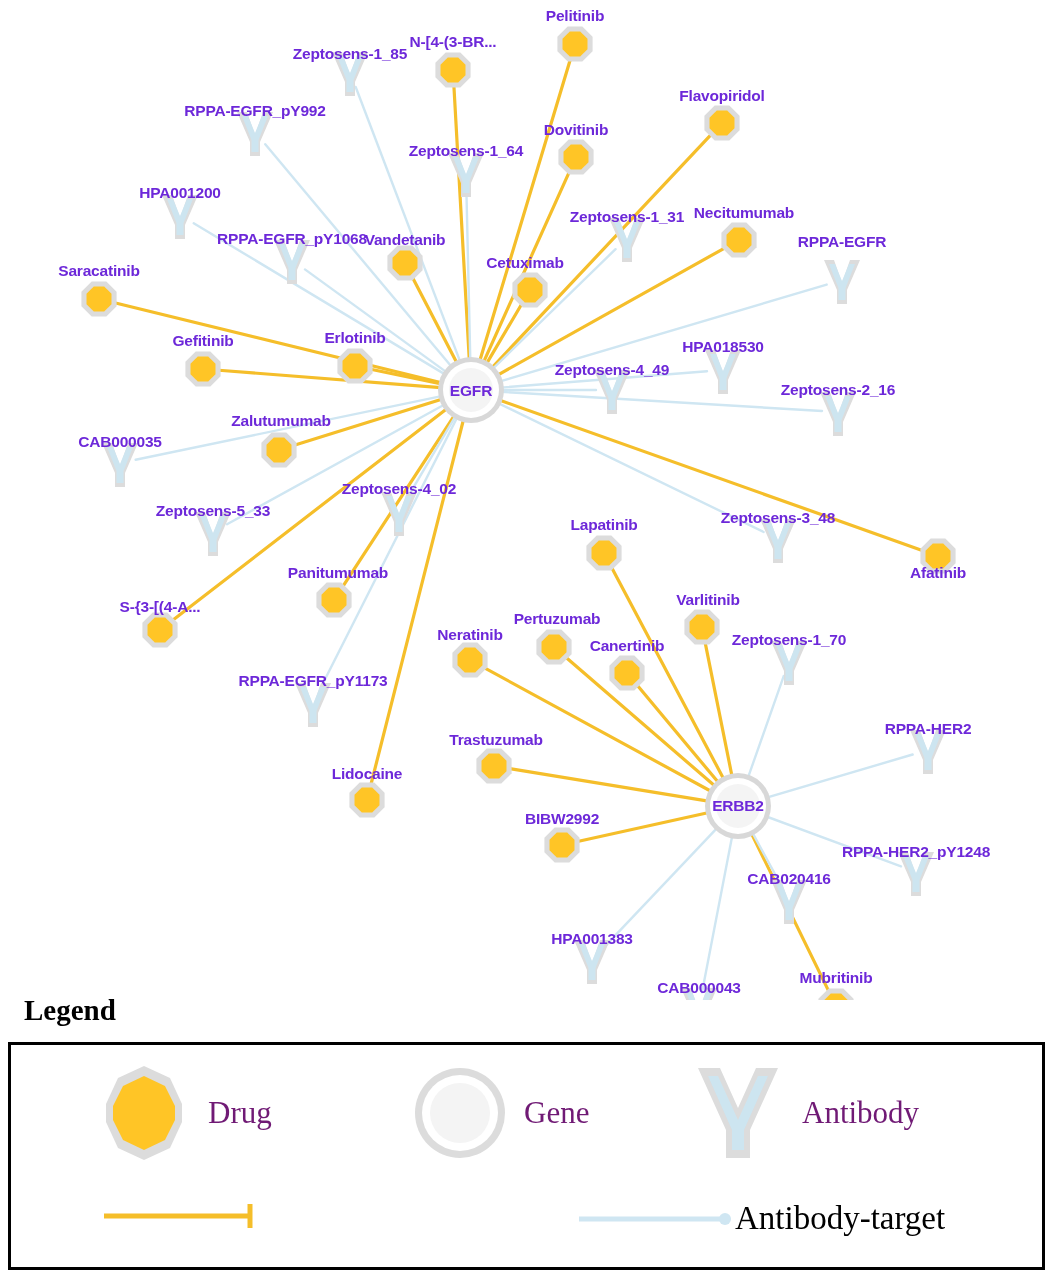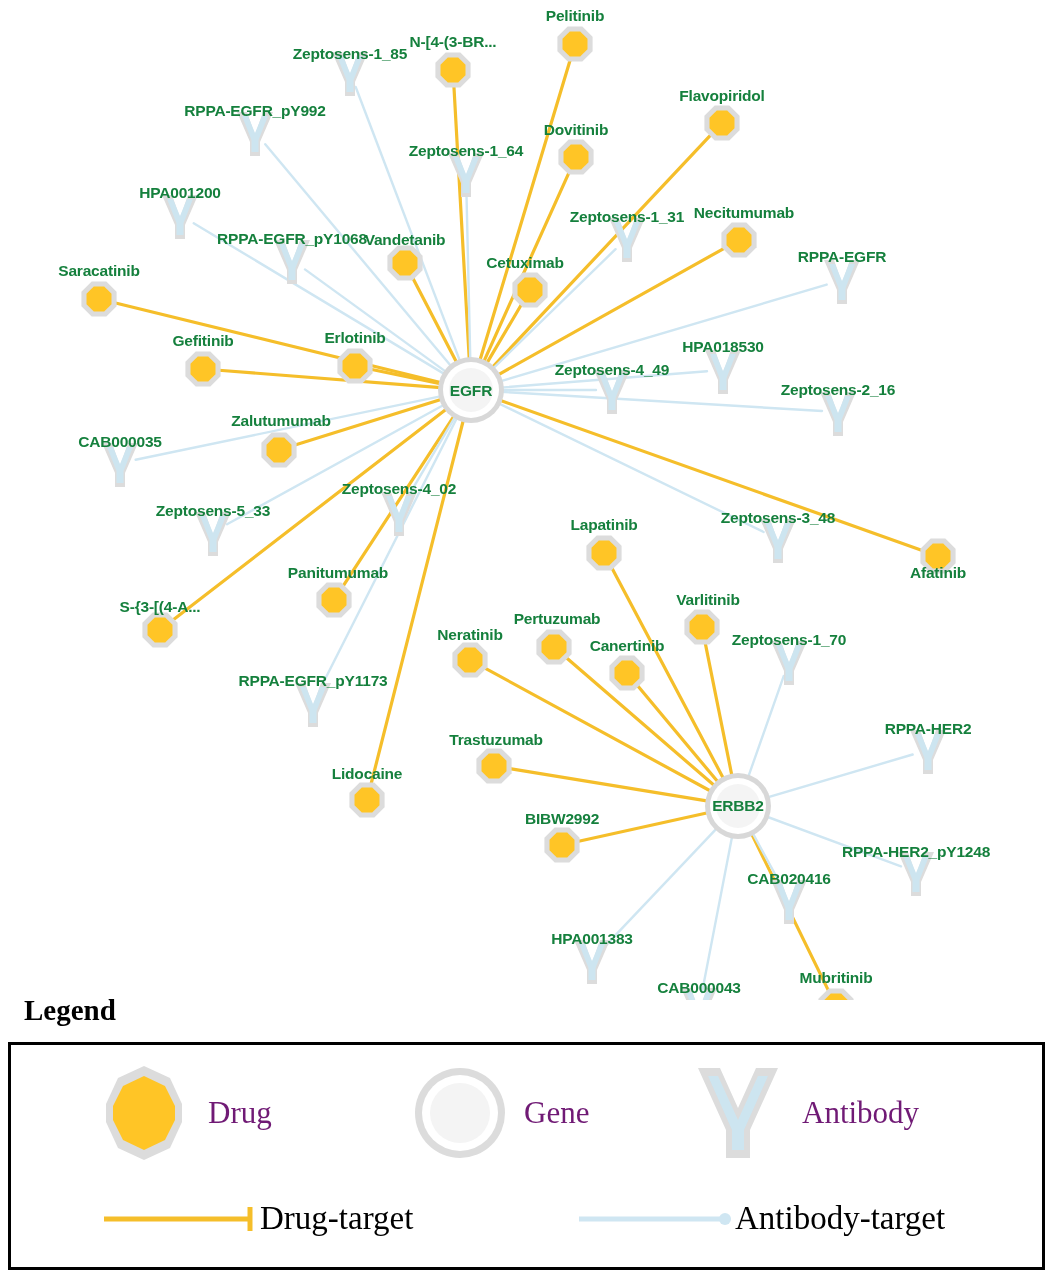--- a/index.html
+++ b/index.html
@@ -25,21 +25,21 @@
     position: absolute;
     left: 0;
     top: 0;
     width: 1059px;
     height: 1000px;
   }
   .node-label {
     position: absolute;
     font-size: 15.5px;
     font-weight: bold;
-    color: #15803d;
+    color: #6d28d9;
     white-space: nowrap;
     transform: translate(-50%, -50%);
     letter-spacing: -0.2px;
   }
   .legend-title {
     position: absolute;
     left: 24px;
     top: 994px;
     font-family: "Liberation Serif", serif;
     font-size: 29px;
@@ -255,21 +255,21 @@
         <circle cx="738" cy="806" r="28" fill="#FFFFFF"></circle>
         <circle cx="738" cy="806" r="22" fill="#F4F4F4"></circle>
       </g>
     </svg>
 <div class="node-label" style="left: 350px; top: 54px;">Zeptosens-1_85</div>
     <div class="node-label" style="left: 255px; top: 111px;">RPPA-EGFR_pY992</div>
     <div class="node-label" style="left: 466px; top: 151px;">Zeptosens-1_64</div>
     <div class="node-label" style="left: 180px; top: 193px;">HPA001200</div>
     <div class="node-label" style="left: 627px; top: 217px;">Zeptosens-1_31</div>
     <div class="node-label" style="left: 292px; top: 239px;">RPPA-EGFR_pY1068</div>
-    <div class="node-label" style="left: 842px; top: 257px;">RPPA-EGFR</div>
+    <div class="node-label" style="left: 842px; top: 242px;">RPPA-EGFR</div>
     <div class="node-label" style="left: 723px; top: 347px;">HPA018530</div>
     <div class="node-label" style="left: 612px; top: 370px;">Zeptosens-4_49</div>
     <div class="node-label" style="left: 838px; top: 390px;">Zeptosens-2_16</div>
     <div class="node-label" style="left: 120px; top: 442px;">CAB000035</div>
     <div class="node-label" style="left: 399px; top: 489px;">Zeptosens-4_02</div>
     <div class="node-label" style="left: 213px; top: 511px;">Zeptosens-5_33</div>
     <div class="node-label" style="left: 778px; top: 518px;">Zeptosens-3_48</div>
     <div class="node-label" style="left: 789px; top: 640px;">Zeptosens-1_70</div>
     <div class="node-label" style="left: 313px; top: 681px;">RPPA-EGFR_pY1173</div>
     <div class="node-label" style="left: 928px; top: 729px;">RPPA-HER2</div>
@@ -333,21 +333,20 @@
     <span class="legend-text">Antibody</span>
   </div>
 </div>
 
 <div class="legend-row2">
   <div style="position:absolute; left:100px; top:10px; display:flex; align-items:center;">
     <svg width="160" height="32" viewBox="0 0 160 32">
       <line x1="4" y1="16" x2="150" y2="16" stroke="#F5BE2A" stroke-width="5"></line>
       <line x1="150" y1="4" x2="150" y2="28" stroke="#F5BE2A" stroke-width="5"></line>
     </svg>
-    <span class="legend-line-text">Drug-target</span>
   </div>
 
   <div style="position:absolute; left:575px; top:10px; display:flex; align-items:center;">
     <svg width="160" height="32" viewBox="0 0 160 32">
       <line x1="4" y1="16" x2="146" y2="16" stroke="#CFE6F2" stroke-width="5"></line>
       <circle cx="150" cy="16" r="6" fill="#CFE6F2"></circle>
     </svg>
     <span class="legend-line-text">Antibody-target</span>
   </div>
 </div>

